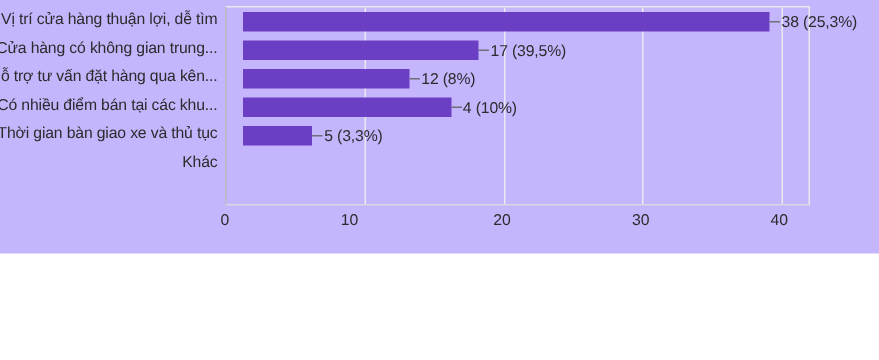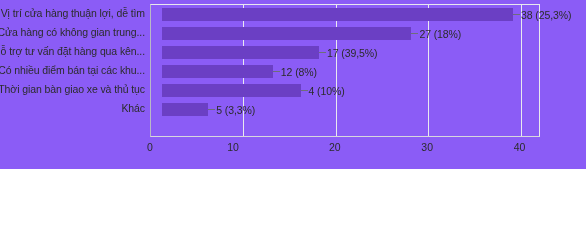--- a/index.html
+++ b/index.html
@@ -11,21 +11,21 @@
     width: 586px;
     height: 169px;
     font-family: "Liberation Sans", sans-serif;
     overflow: hidden;
   }
 
   #chart-root {
     position: relative;
     width: 586px;
     height: 169px;
-    background: #8b5cf6;
+    background: #c4b5fd;
   }
 
   
   #cat-axis {
     position: absolute;
     left: 0;
     top: 4px;
     width: 148px;
     height: 133px;
   }
@@ -150,25 +150,20 @@
         <div class="gridline" style="left: 277.143px;"></div>
         <div class="gridline" style="left: 369.524px;"></div>
       </div>
     <div id="bars">
       <div class="bar-row">
         <div class="bar" style="width: 351.048px;"></div>
         <div class="bar-connector"></div>
         <span class="bar-value">38 (25,3%)</span>
       </div>
       <div class="bar-row">
-        <div class="bar" style="width: 249.429px;"></div>
-        <div class="bar-connector"></div>
-        <span class="bar-value">27 (18%)</span>
-      </div>
-      <div class="bar-row">
         <div class="bar" style="width: 157.048px;"></div>
         <div class="bar-connector"></div>
         <span class="bar-value">17 (39,5%)</span>
       </div>
       <div class="bar-row">
         <div class="bar" style="width: 110.857px;"></div>
         <div class="bar-connector"></div>
         <span class="bar-value">12 (8%)</span>
       </div>
       <div class="bar-row">

